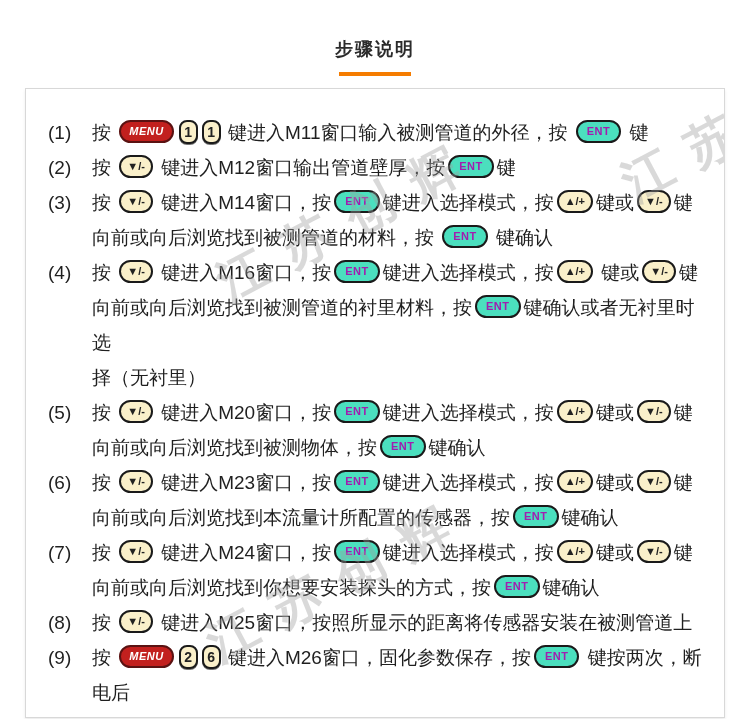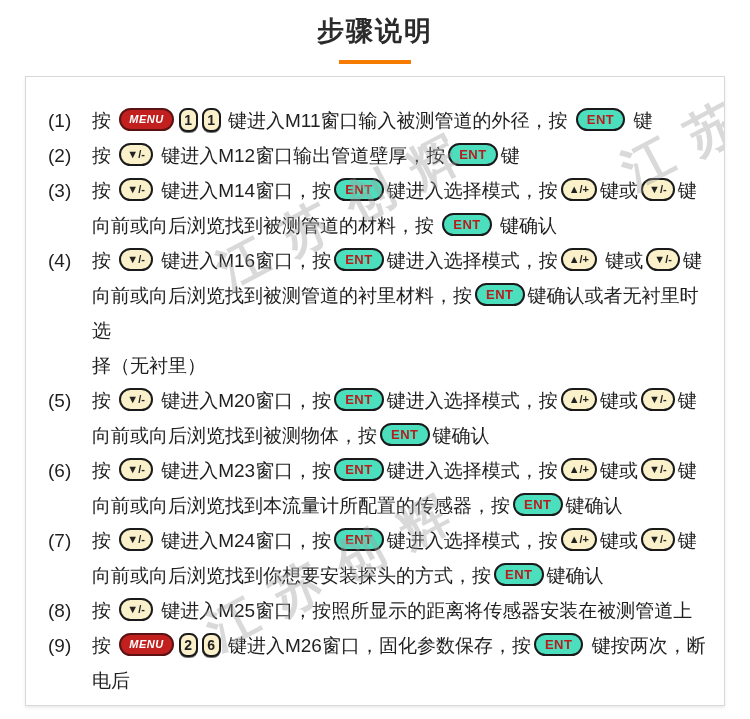--- a/index.html
+++ b/index.html
@@ -5,24 +5,25 @@
   * { margin: 0; padding: 0; box-sizing: border-box; }
   html, body {
     width: 750px; height: 719px;
     background: #ffffff;
     font-family: "Liberation Sans", "DejaVu Sans", sans-serif;
     color: var(--text, #1f1f1f);
     overflow: hidden;
   }
   .page-header { text-align: center; padding-top: 13px; }
   .page-title {
-    font-size: 27px;
+    font-size: 18px;
     font-weight: 700;
     color: #2b2b2b;
     letter-spacing: 2px;
+    margin-top: 24px;
   }
   .title-underline {
     width: 72px; height: 4px;
     background: var(--accent, #f57c00);
     margin: 11px auto 0;
   }
   .steps-panel {
     position: relative;
     width: 700px; height: 630px;
     margin: 12px auto 0;
@@ -64,22 +65,22 @@
     background: var(--menu-key-bg, #c2201e);
     border-color: var(--menu-key-border, #5a1212);
     color: var(--menu-key-text, #ffffff);
     font-style: italic;
     font-size: 11px;
     padding: 0 8px;
     letter-spacing: 0.5px;
   }
   .key-ent {
     background: var(--ent-key-bg, #4bdfbe);
-    color: #b91c1c;
-    font-size: 13px;
+    color: #a21caf;
+    font-size: 11px;
     padding: 0 9px;
     letter-spacing: 0.5px;
   }
   .key-soft {
     background: var(--soft-key-bg, #faf0ca);
     color: #222222;
     font-size: 11px;
     padding: 0 6px;
   }
   .key-digit {

